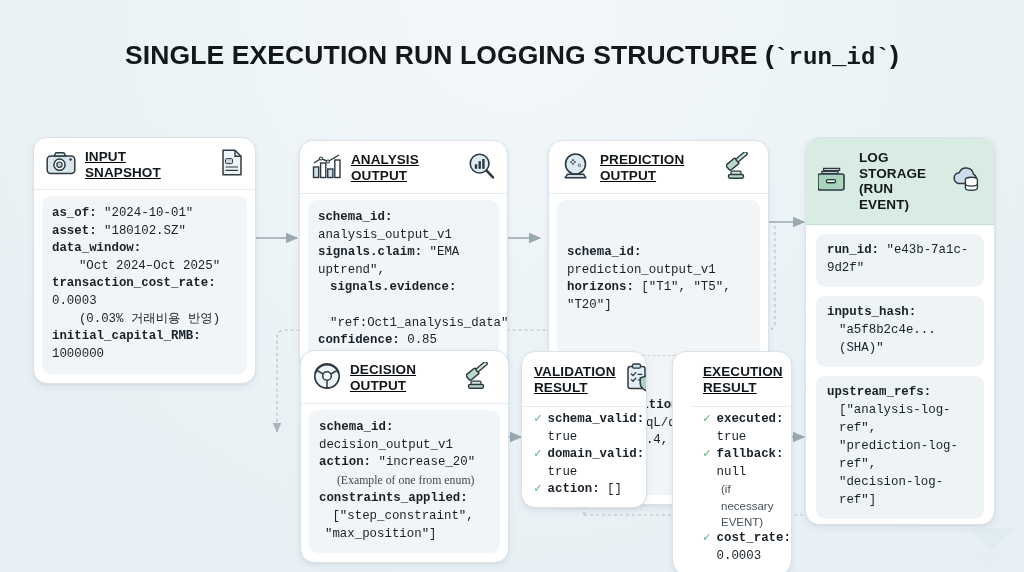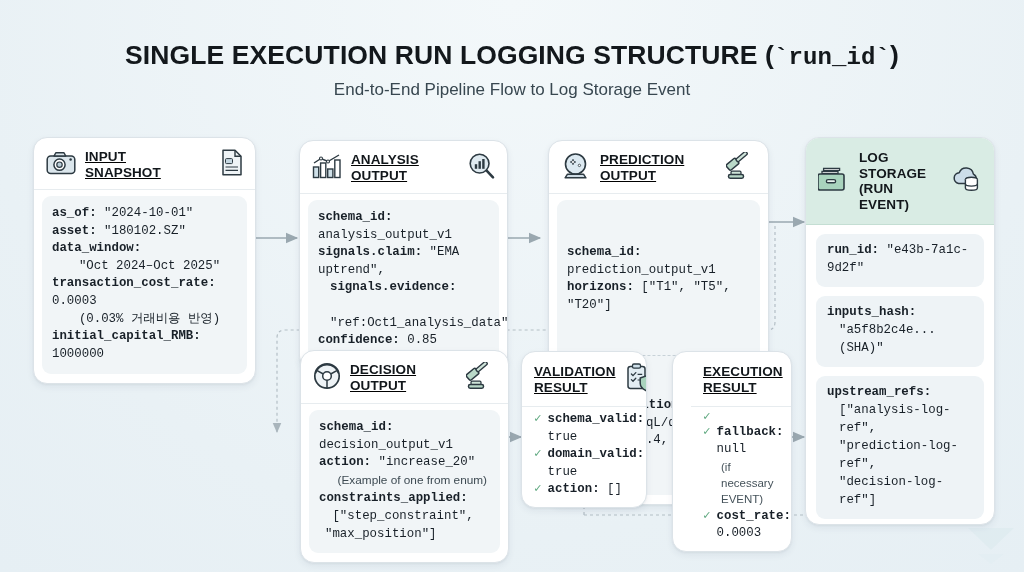--- a/index.html
+++ b/index.html
@@ -70,21 +70,21 @@
     font-size: 12.4px;
     line-height: 1.42;
     color: #182028;
     white-space: pre-wrap;
   }
   .body.plain { background: transparent; padding: 4px 10px 8px 12px; margin: 0; }
   .k { font-weight: bold; }
   .ln { display: block; }
   .ln.ind1 { padding-left: 12px; }
   .ln.ind2 { padding-left: 6px; }
-  .note { font-family: Liberation Sans, sans-serif; font-size: 11.8px; color: #3d4a52; }
+  .note { font-family: Liberation Serif, serif; font-size: 11.8px; color: #3d4a52; }
   .dashsep { border-top: 1px dashed #c8d2d8; margin: 5px 0 6px 0; }
 
   
   .crow { display: flex; align-items: baseline; gap: 6px; }
   .chk { color: #5ea87f; font-size: 12.5px; line-height: 1; flex: 0 0 auto; }
   .crow .txt { font-family: "Liberation Mono", monospace; font-size: 12.4px; color: #182028; }
   .subnote { padding-left: 18px; font-family: "Liberation Sans", sans-serif; font-size: 11.5px; color: #45525a; }
 
   
   #card-log .chead { background: #d9ece4; border-bottom: 1px solid #c4ded3; padding: 12px 12px; }
@@ -97,21 +97,20 @@
     font-size: 12.4px; line-height: 1.45; color: #182028;
   }
   .seg:first-of-type { margin-top: 9px; }
 </style>
 </head>
 <body>
 
 <div id="stage">
 
   <div class="title"><span>SINGLE EXECUTION RUN LOGGING STRUCTURE (</span><span class="mono">`run_id`</span><span>)</span></div>
-  <div class="subtitle">End-to-End Pipeline Flow to Log Storage Event</div>
 
   <svg id="links" viewBox="0 0 1024 572">
     <defs>
       <marker id="ah" markerWidth="9" markerHeight="9" refX="7.6" refY="4" orient="auto">
         <path d="M0,0.4 L8.4,4 L0,7.6 Z" fill="#9aa8b0"></path>
       </marker>
       <marker id="ahd" markerWidth="9" markerHeight="9" refX="7.6" refY="4" orient="auto">
         <path d="M0,0.4 L8.4,4 L0,7.6 Z" fill="#a9b5bc"></path>
       </marker>
     </defs>
@@ -269,21 +268,21 @@
           <path d="M17.6 2.4 q3.6 3.4 4 7.6" fill="none" stroke="#2d3a42" stroke-width="1.5"></path>
           <path d="M19 9.2 l2.6 1.4 1.4 -2.6" fill="none" stroke="#2d3a42" stroke-width="1.5" stroke-linecap="round"></path>
           <path d="M2.8 19.6 q2.8 -3.6 7 -4.2" fill="none" stroke="#2d3a42" stroke-width="1.5"></path>
           <path d="M3.6 16 l-1 3.8 3.8 .8" fill="none" stroke="#2d3a42" stroke-width="1.5" stroke-linecap="round"></path>
           <path d="M14.6 13.6 h2.2 l2.6 8.2 h9.4 l2.2 -6.2 h-12.6" fill="#9fd2b8" stroke="#2d3a42" stroke-width="1.5" stroke-linejoin="round"></path>
           <circle cx="21" cy="25.6" r="1.7" fill="#fff" stroke="#2d3a42" stroke-width="1.3"></circle>
           <circle cx="27.4" cy="25.6" r="1.7" fill="#fff" stroke="#2d3a42" stroke-width="1.3"></circle>
         </svg>
       </span>
     </div>
-    <div class="body plain" id="body-execution"><div class="crow"><span class="chk">✓</span></div><div class="crow"><span class="chk">✓</span><span class="txt"><b>fallback:</b> null</span></div><div class="subnote">(if necessary EVENT)</div><div class="crow"><span class="chk">✓</span><span class="txt"><b>cost_rate:</b> 0.0003</span></div></div>
+    <div class="body plain" id="body-execution"><div class="crow"><span class="chk">✓</span><span class="txt"><b>executed:</b> true</span></div><div class="crow"><span class="chk">✓</span><span class="txt"><b>fallback:</b> null</span></div><div class="subnote">(if necessary EVENT)</div><div class="crow"><span class="chk">✓</span><span class="txt"><b>cost_rate:</b> 0.0003</span></div></div>
   </div>
 
   <div class="card" id="card-log" style="left:805px; top:137px; width:190px; height:388px;">
     <div class="chead">
       <span class="ico">
         <svg width="32" height="30" viewBox="0 0 32 30">
           <path d="M4 7.4 h16 v2 h-16 Z" fill="#fff" stroke="#2d3a42" stroke-width="1.3"></path>
           <path d="M5.6 4.4 h16 v2 h-16 Z" fill="#fff" stroke="#2d3a42" stroke-width="1.3"></path>
           <path d="M2 10 h22 a2 2 0 0 1 2 2 v12 a2 2 0 0 1 -2 2 h-22 a2 2 0 0 1 -2 -2 v-12 a2 2 0 0 1 2 -2 Z" fill="#a9d3bd" stroke="#2d3a42" stroke-width="1.6"></path>
           <rect x="8.4" y="15.6" width="9.2" height="3.2" rx="1.6" fill="#eaf6f0" stroke="#2d3a42" stroke-width="1.4"></rect>

